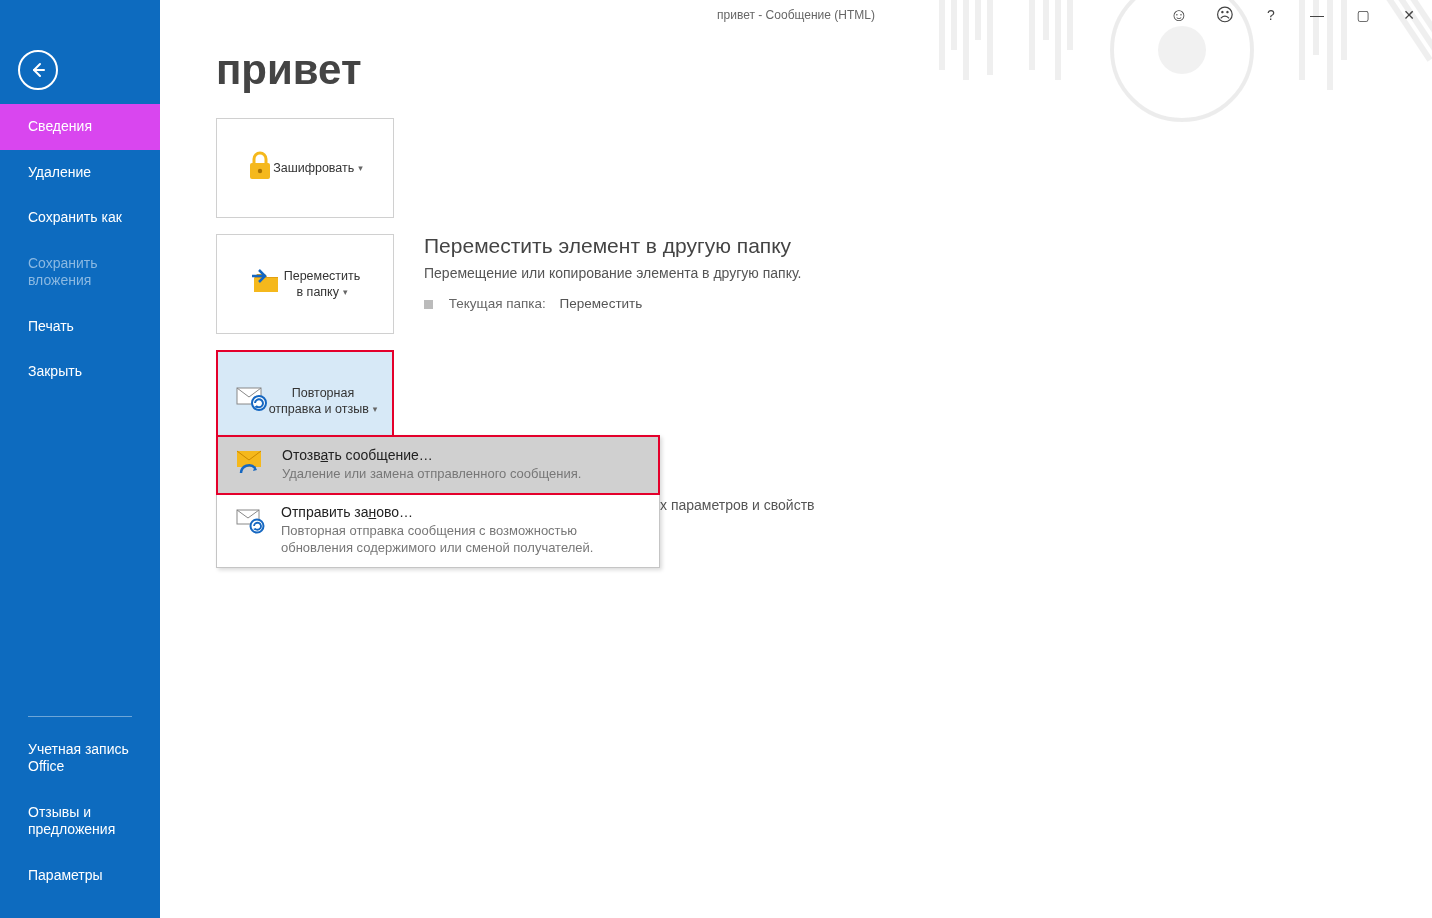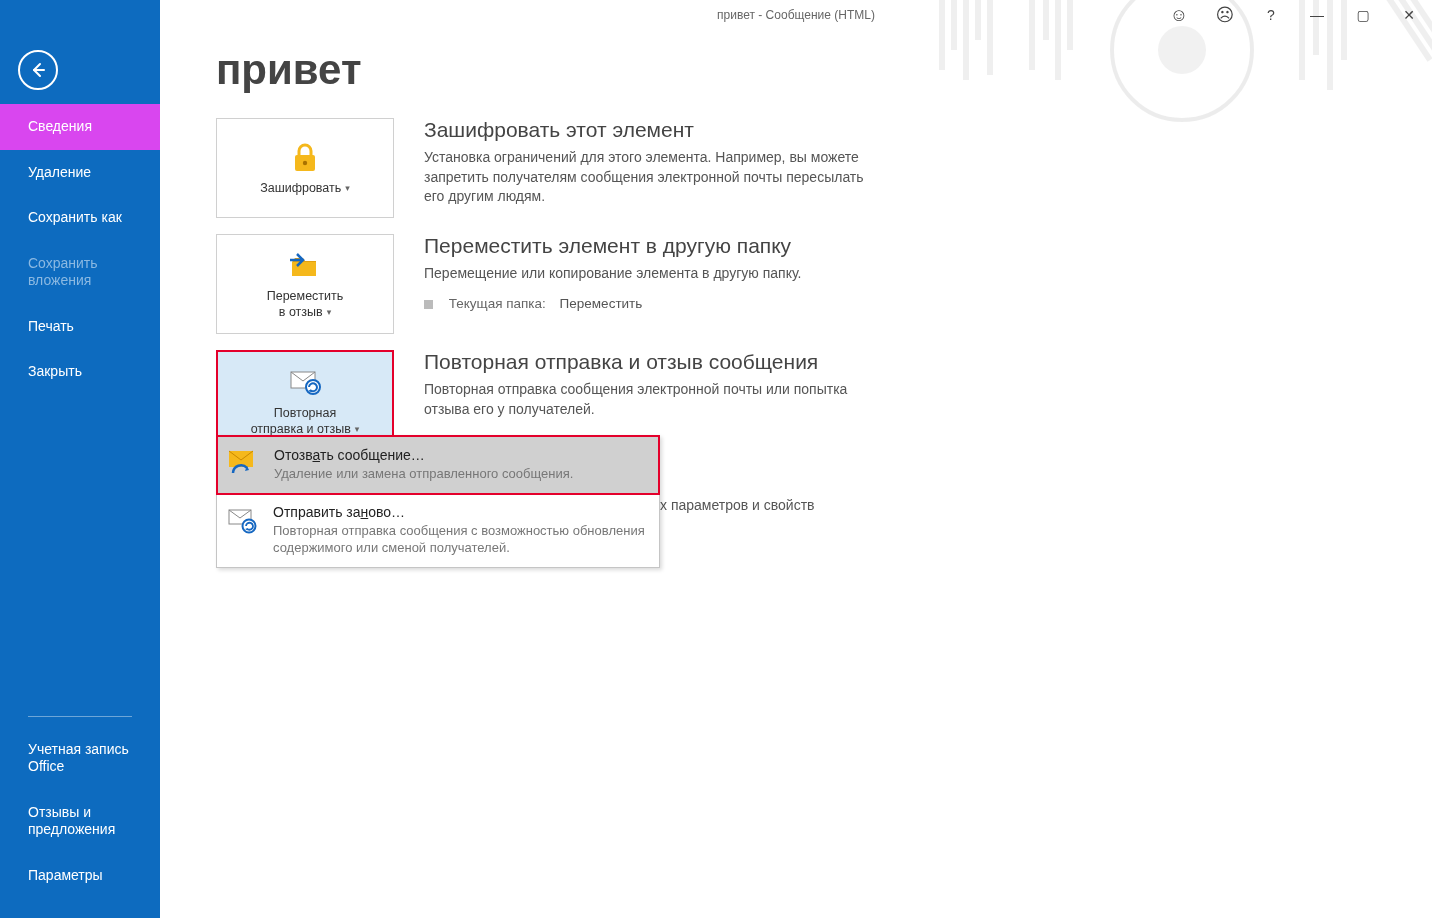--- a/index.html
+++ b/index.html
@@ -11,32 +11,32 @@
 .sidebar{position:absolute;top:0;left:0;width:160px;height:918px;background:#0d6bbf;color:#fff;font-size:14px}
 .back-circle{width:36px;height:36px;border:2px solid #fff;border-radius:50%;display:flex;align-items:center;justify-content:center;margin:50px 0 14px 18px}
 .nav-item{padding:14px 28px;font-size:14px;line-height:1.25}
 .nav-item.active{background:#d946ef}
 .nav-item.disabled{color:#8bb9e2}
 .nav-sep{border-top:1px solid rgba(255,255,255,.4);margin:20px 28px 10px}
 .bottom-nav{position:absolute;bottom:20px;left:0;right:0}
 .content{position:absolute;top:30px;left:160px;right:0;bottom:0;padding:0 56px 0 56px}
 h1.page-title{font-size:42px;font-weight:700;color:#444;margin:16px 0 24px}
 .section{display:flex;align-items:flex-start;margin-bottom:16px}
-.big-btn{width:164px;border:1px solid #d0d0d0;background:#fff;text-align:center;padding:10px 6px 10px;font-size:12.5px;line-height:1.3;margin-right:30px;display:flex;flex-direction:column;align-items:center;justify-content:center}
+.big-btn{width:164px;border:1px solid #d0d0d0;background:#fff;text-align:center;padding:10px 6px 10px;font-size:12.5px;line-height:1.3;margin-right:30px;display:flex;flex-direction:row;align-items:center;justify-content:center}
 .big-btn .icon{height:36px;display:flex;align-items:center;justify-content:center;margin-bottom:4px}
 .big-btn .lbl{font-weight:400}
 .big-btn.hilite{background:#d7e9f7;border:2px solid #e4002b;padding:9px 5px}
 .section-text{flex:1;max-width:460px}
 .sec-title{font-size:21px;font-weight:400;color:#444;margin:0 0 6px}
 .sec-desc{font-size:14px;color:#555;margin:0;line-height:1.4}
 .sub-detail{margin-top:12px;font-size:13.5px;color:#555}
 .sub-detail .sq{display:inline-block;width:9px;height:9px;background:#bbb;margin-right:12px;vertical-align:middle}
 .sub-detail .k{color:#666;margin-right:10px}
 .dropdown{position:absolute;left:216px;top:435px;width:442px;border:1px solid #c5c5c5;background:#fff;box-shadow:2px 2px 4px rgba(0,0,0,.15);z-index:20}
-.dd-item{display:flex;align-items:flex-start;padding:10px 8px}
+.dd-item{display:flex;align-items:flex-start;padding:10px 16px}
 .dd-item .ico{width:34px;height:34px;margin-right:14px;display:flex;align-items:center;justify-content:center}
 .dd-item .txt{flex:1}
 .dd-item .t1{font-size:14px;color:#222;margin:0 0 2px}
 .dd-item .t2{font-size:13px;color:#777;margin:0;line-height:1.35}
 .dd-item.hover{background:#d0d0d0}
 .dd-item.red-outline{border:2px solid #e4002b;margin:-1px}
 .behind-text{position:absolute;left:660px;top:497px;font-size:14px;color:#555}
 .caret{display:inline-block;margin-left:4px;font-size:9px;vertical-align:middle;color:#666}
 .deco{position:absolute;top:-20px;right:0;width:550px;height:200px;opacity:.25;pointer-events:none}
 </style>
@@ -109,37 +109,33 @@
     <div class="big-btn" style="height:78px">
       <div class="icon">
         <svg width="26" height="30" viewBox="0 0 26 30">
             <rect x="3" y="12" width="20" height="16" rx="2" fill="#f5b81c"></rect>
             <path d="M7 12v-4a6 6 0 0 1 12 0v4" stroke="#f5b81c" stroke-width="3" fill="none"></path>
             <circle cx="13" cy="20" r="2.2" fill="#a97200"></circle>
           </svg>
       </div>
       <div class="lbl"><span>Зашифровать</span><span class="caret">▾</span></div>
     </div>
-    <div class="section-text">
-      <p class="sec-title">Зашифровать этот элемент</p>
-      <p class="sec-desc">Установка ограничений для этого элемента. Например, вы можете запретить получателям сообщения электронной почты пересылать его другим людям.</p>
-    </div>
   </div>
 
   <div class="section">
     <div class="big-btn" style="height:78px">
       <div class="icon">
         <svg width="34" height="28" viewBox="0 0 34 28">
             <path d="M4 10h24v14H4z" fill="#f5b81c"></path>
             <path d="M4 10l3-4h8l2 3h11v1H4z" fill="#e2a012"></path>
             <path d="M9 2l6 6-6 6" stroke="#1567c1" stroke-width="2.5" fill="none"></path>
             <line x1="2" y1="8" x2="15" y2="8" stroke="#1567c1" stroke-width="2.5"></line>
           </svg>
       </div>
-      <div class="lbl"><span>Переместить</span><br><span>в отзыв</span><span class="caret">▾</span></div>
+      <div class="lbl"><span>Переместить</span><br><span>в папку</span><span class="caret">▾</span></div>
     </div>
     <div class="section-text">
       <p class="sec-title">Переместить элемент в другую папку</p>
       <p class="sec-desc">Перемещение или копирование элемента в другую папку.</p>
       <div class="sub-detail">
         <span class="sq"></span>
         <span class="k">Текущая папка:</span>
         <span>Переместить</span>
       </div>
     </div>
@@ -150,24 +146,20 @@
       <div class="icon">
         <svg width="36" height="26" viewBox="0 0 36 26">
             <rect x="4" y="2" width="24" height="16" fill="#fff" stroke="#888"></rect>
             <path d="M4 2l12 9 12-9" stroke="#888" fill="none"></path>
             <circle cx="26" cy="17" r="7" fill="#fff" stroke="#1567c1" stroke-width="2"></circle>
             <path d="M22 17a4 4 0 1 1 1 3" stroke="#1567c1" stroke-width="2" fill="none"></path>
             <path d="M21 21l2-1 1 2z" fill="#1567c1"></path>
           </svg>
       </div>
       <div class="lbl"><span>Повторная</span><br><span>отправка и отзыв</span><span class="caret">▾</span></div>
-    </div>
-    <div class="section-text">
-      <p class="sec-title">Повторная отправка и отзыв сообщения</p>
-      <p class="sec-desc">Повторная отправка сообщения электронной почты или попытка отзыва его у получателей.</p>
     </div>
   </div>
 </div>
 
 <span class="behind-text">х параметров и свойств</span>
 
 <div class="dropdown">
   <div class="dd-item hover red-outline">
     <div class="ico">
       <svg width="32" height="30" viewBox="0 0 32 30">

